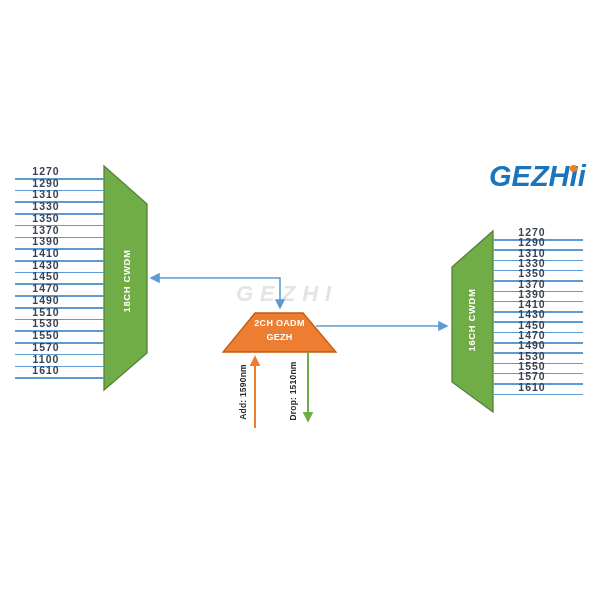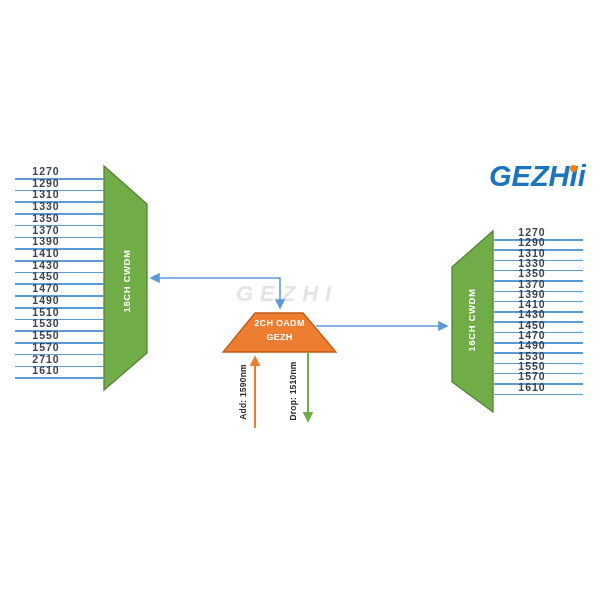--- a/index.html
+++ b/index.html
@@ -120,21 +120,21 @@
       <div class="ch-label" style="left: 14px; top: 293.92px; width: 64px;">1490</div>
       <div class="ch-line" style="left: 15px; top: 318.64px; width: 89px;"></div>
       <div class="ch-label" style="left: 14px; top: 305.64px; width: 64px;">1510</div>
       <div class="ch-line" style="left: 15px; top: 330.36px; width: 89px;"></div>
       <div class="ch-label" style="left: 14px; top: 317.36px; width: 64px;">1530</div>
       <div class="ch-line" style="left: 15px; top: 342.08px; width: 89px;"></div>
       <div class="ch-label" style="left: 14px; top: 329.08px; width: 64px;">1550</div>
       <div class="ch-line" style="left: 15px; top: 353.8px; width: 89px;"></div>
       <div class="ch-label" style="left: 14px; top: 340.8px; width: 64px;">1570</div>
       <div class="ch-line" style="left: 15px; top: 365.52px; width: 89px;"></div>
-      <div class="ch-label" style="left: 14px; top: 352.52px; width: 64px;">2710</div>
+      <div class="ch-label" style="left: 14px; top: 352.52px; width: 64px;">1100</div>
       <div class="ch-line" style="left: 15px; top: 377.24px; width: 89px;"></div>
       <div class="ch-label" style="left: 14px; top: 364.24px; width: 64px;">1610</div>
     </div>
   <div id="right-channels">
       <div class="ch-line" style="left: 494px; top: 239px; width: 89px;"></div>
       <div class="ch-label" style="left: 500px; top: 226px; width: 64px;">1270</div>
       <div class="ch-line" style="left: 494px; top: 249.3px; width: 89px;"></div>
       <div class="ch-label" style="left: 500px; top: 236.3px; width: 64px;">1290</div>
       <div class="ch-line" style="left: 494px; top: 259.6px; width: 89px;"></div>
       <div class="ch-label" style="left: 500px; top: 246.6px; width: 64px;">1310</div>

